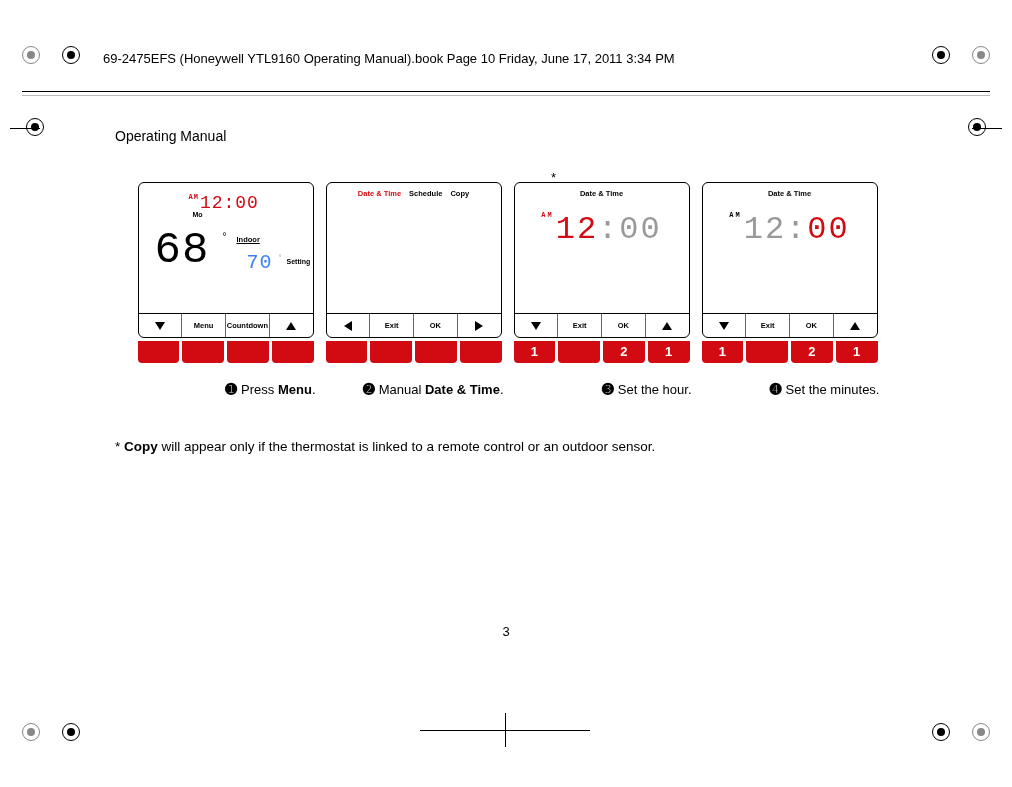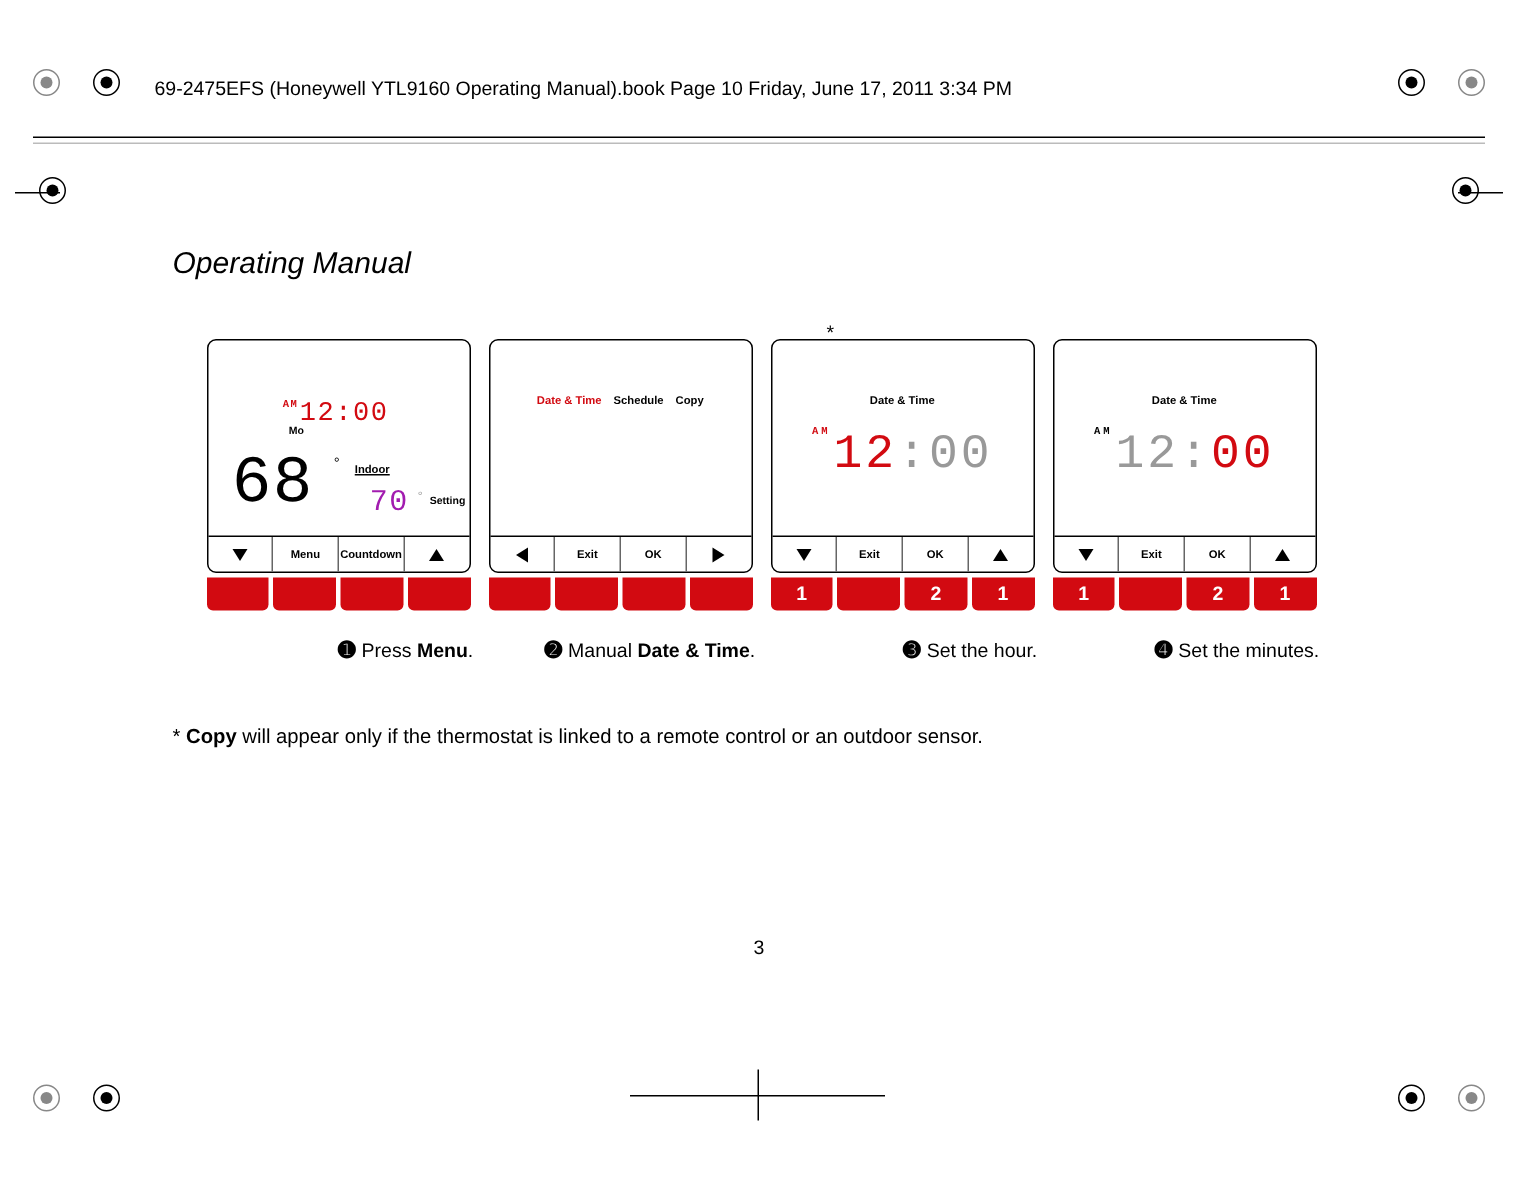--- a/index.html
+++ b/index.html
@@ -44,24 +44,22 @@
   .top-h-line { position:absolute; left:22px; right:22px; top:91px; height:1px; background:#000; }
   .top-h-line.grey { top:95px; background:#bbb; }
 
   .content {
     position: absolute;
     top: 128px;
     left: 115px;
     width: 785px;
   }
   .op-manual {
-    font-style: italic;
-    font-size: 20px;
+    font-size: 14px;
     margin-bottom: 38px;
-    margin-top: 37px;
   }
   .section-title {
     color: #d20a11;
     font-size: 22px;
     font-weight: bold;
     padding-bottom: 4px;
     border-bottom: 1px solid #000;
     margin-bottom: 28px;
   }
   .thermo-row {
@@ -90,21 +88,20 @@
     border-radius: 6px;
     position: relative;
     background: #fff;
     display: flex;
     flex-direction: column;
   }
   .lcd {
     flex: 1;
     position: relative;
     padding: 4px 4px;
-    margin-top: 29px;
   }
   .btn-row {
     height: 24px;
     display: flex;
     border-top: 1px solid #000;
   }
   .btn-cell {
     flex: 1;
     border-right: 1px solid #666;
     display: flex;
@@ -232,21 +229,21 @@
     position:absolute; top:28px; left:54px; font-size:7px; font-weight:bold;
   }
   .s1-temp {
     position:absolute; top:42px; left:16px;
     font-size: 44px; color:#000; letter-spacing:1px;
   }
   .s1-deg { position:absolute; top:48px; left:84px; font-size:10px;}
   .s1-indoor { position:absolute; top:52px; left:98px; font-size:7.5px; font-weight:bold;text-decoration:underline;}
   .s1-set {
     position:absolute; top:68px; left:108px;
-    font-size: 20px; color:#a21caf; letter-spacing:1px;
+    font-size: 20px; color:#3b82f6; letter-spacing:1px;
   }
   .s1-setdeg { position:absolute; top:70px; left:140px; font-size:8px; color:#999;}
   .s1-setting { position:absolute; top:75px; left:148px; font-size:7px; font-weight:bold;}
 
   
   .cross-h { position:absolute; height:1px; background:#000;}
   .cross-v { position:absolute; width:1px; background:#000;}
 </style>
 </head>
 <body>

